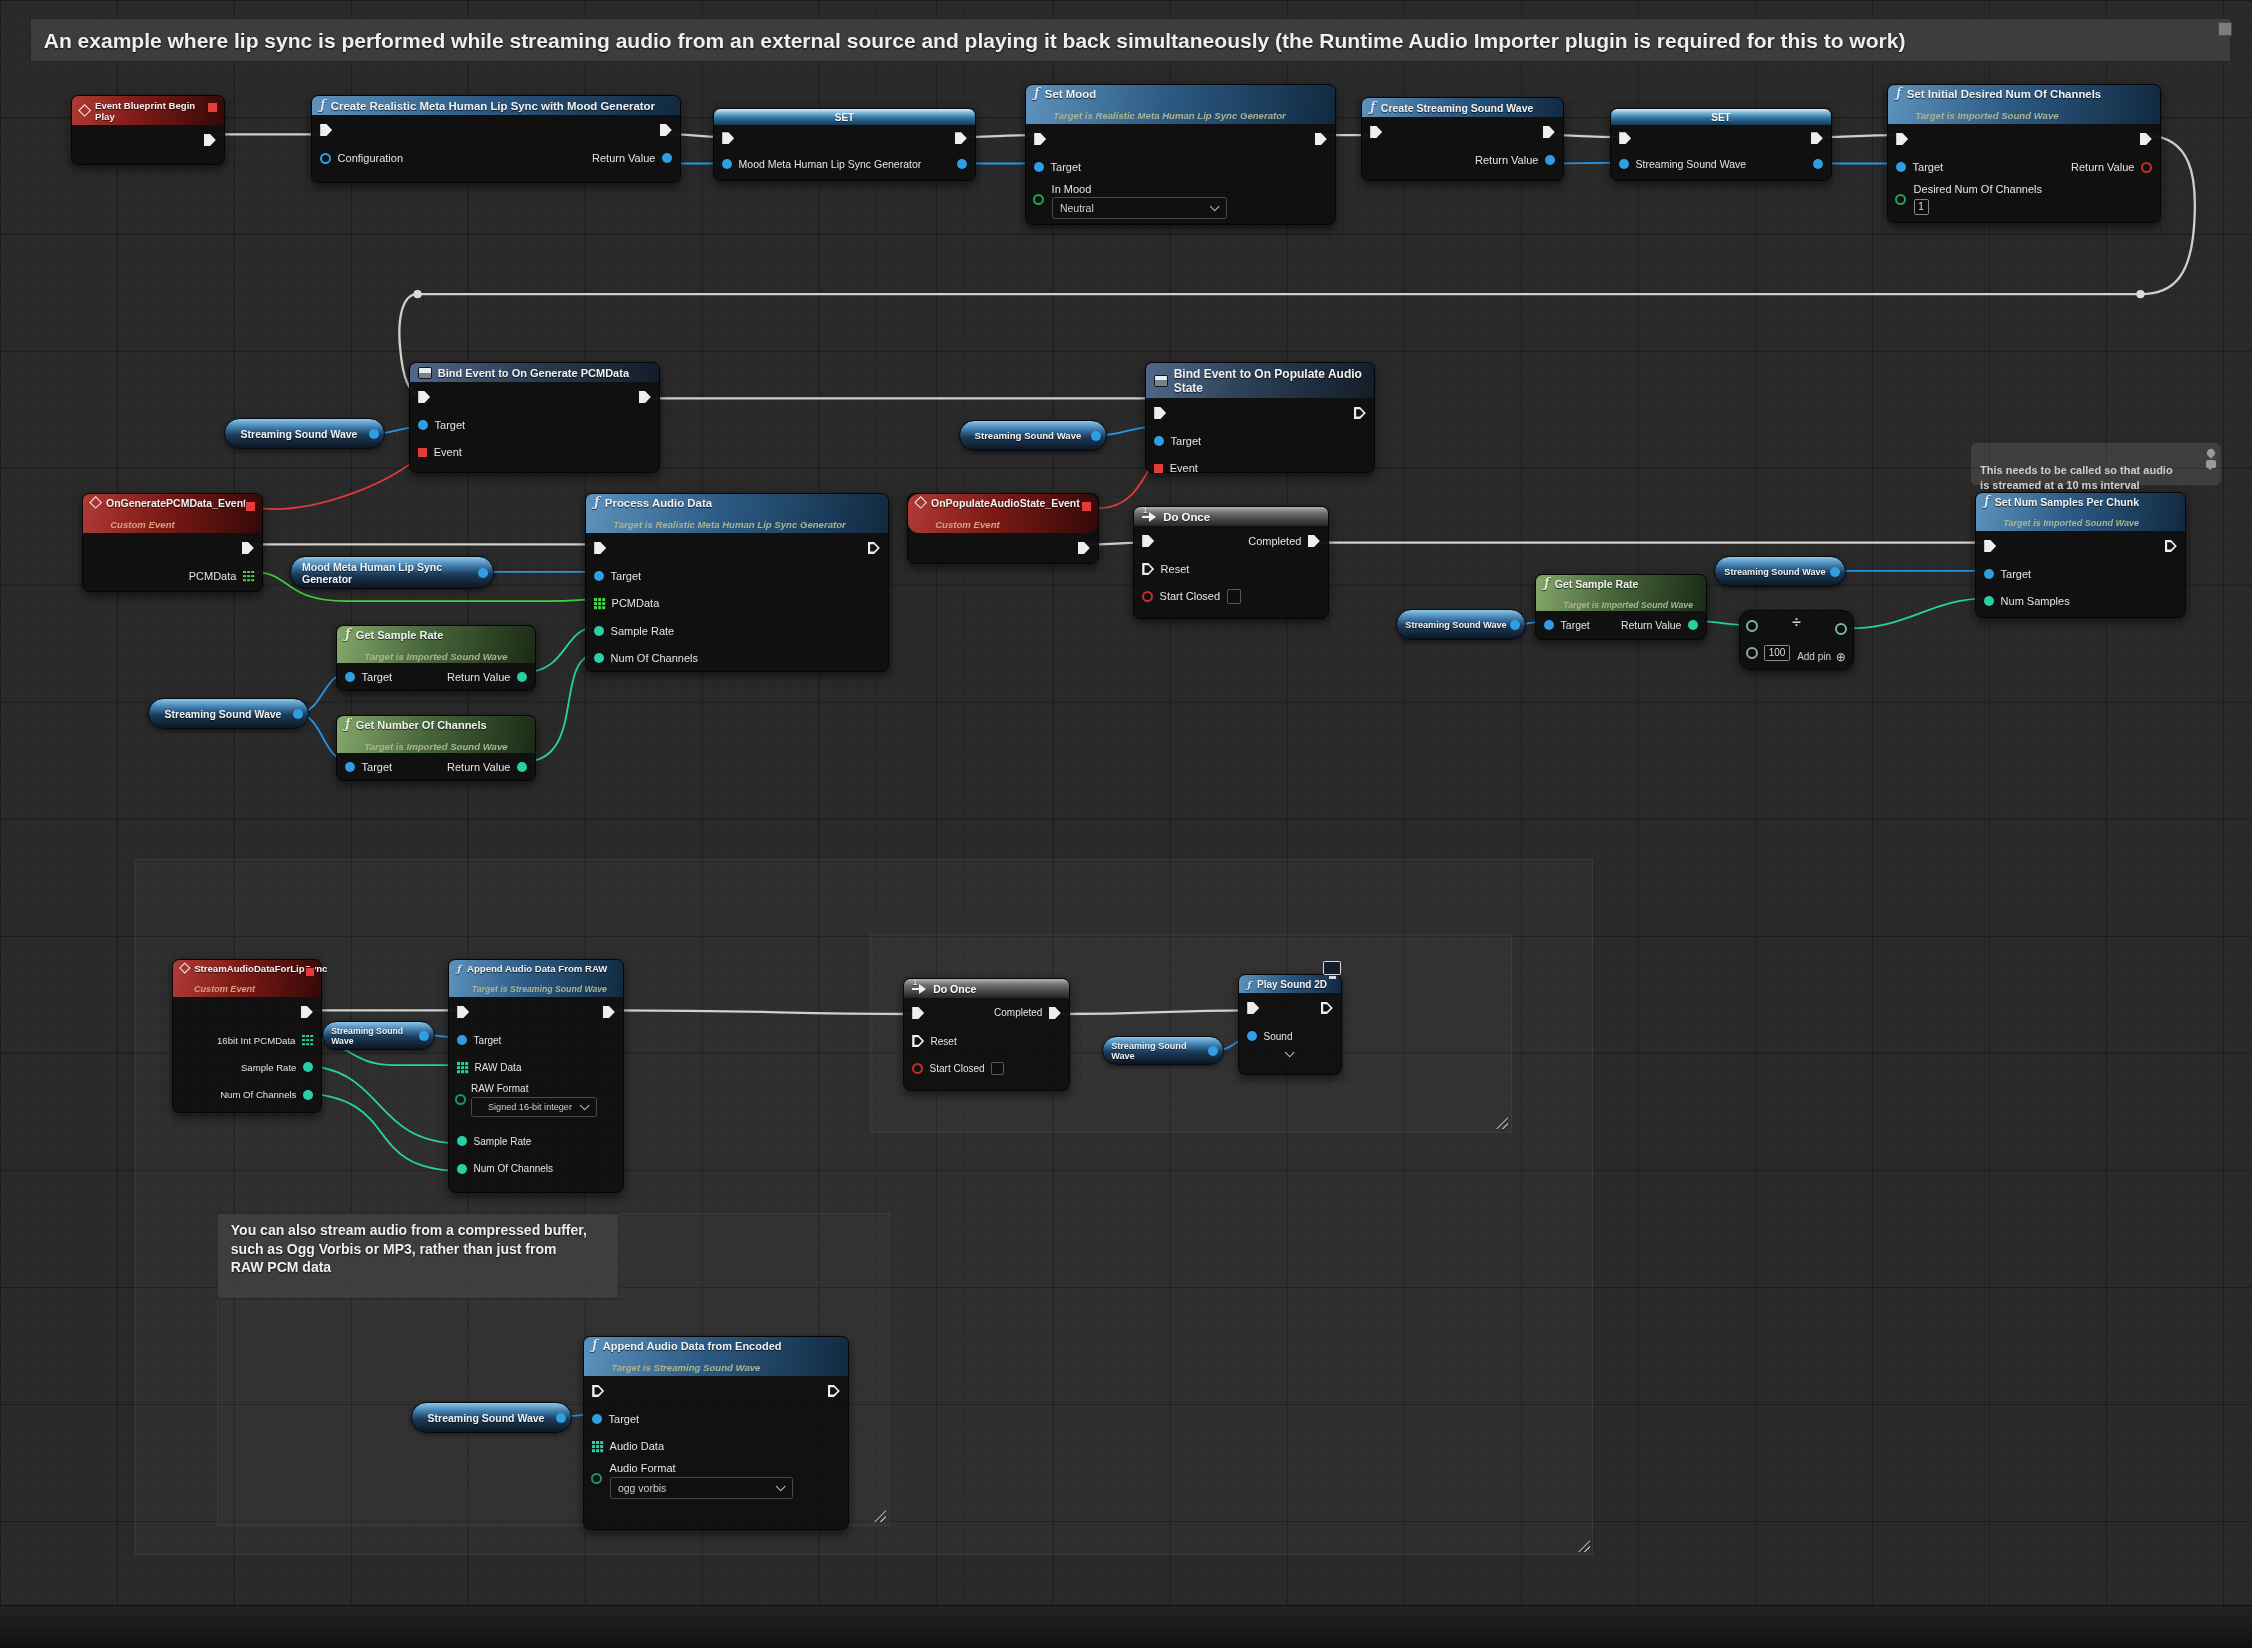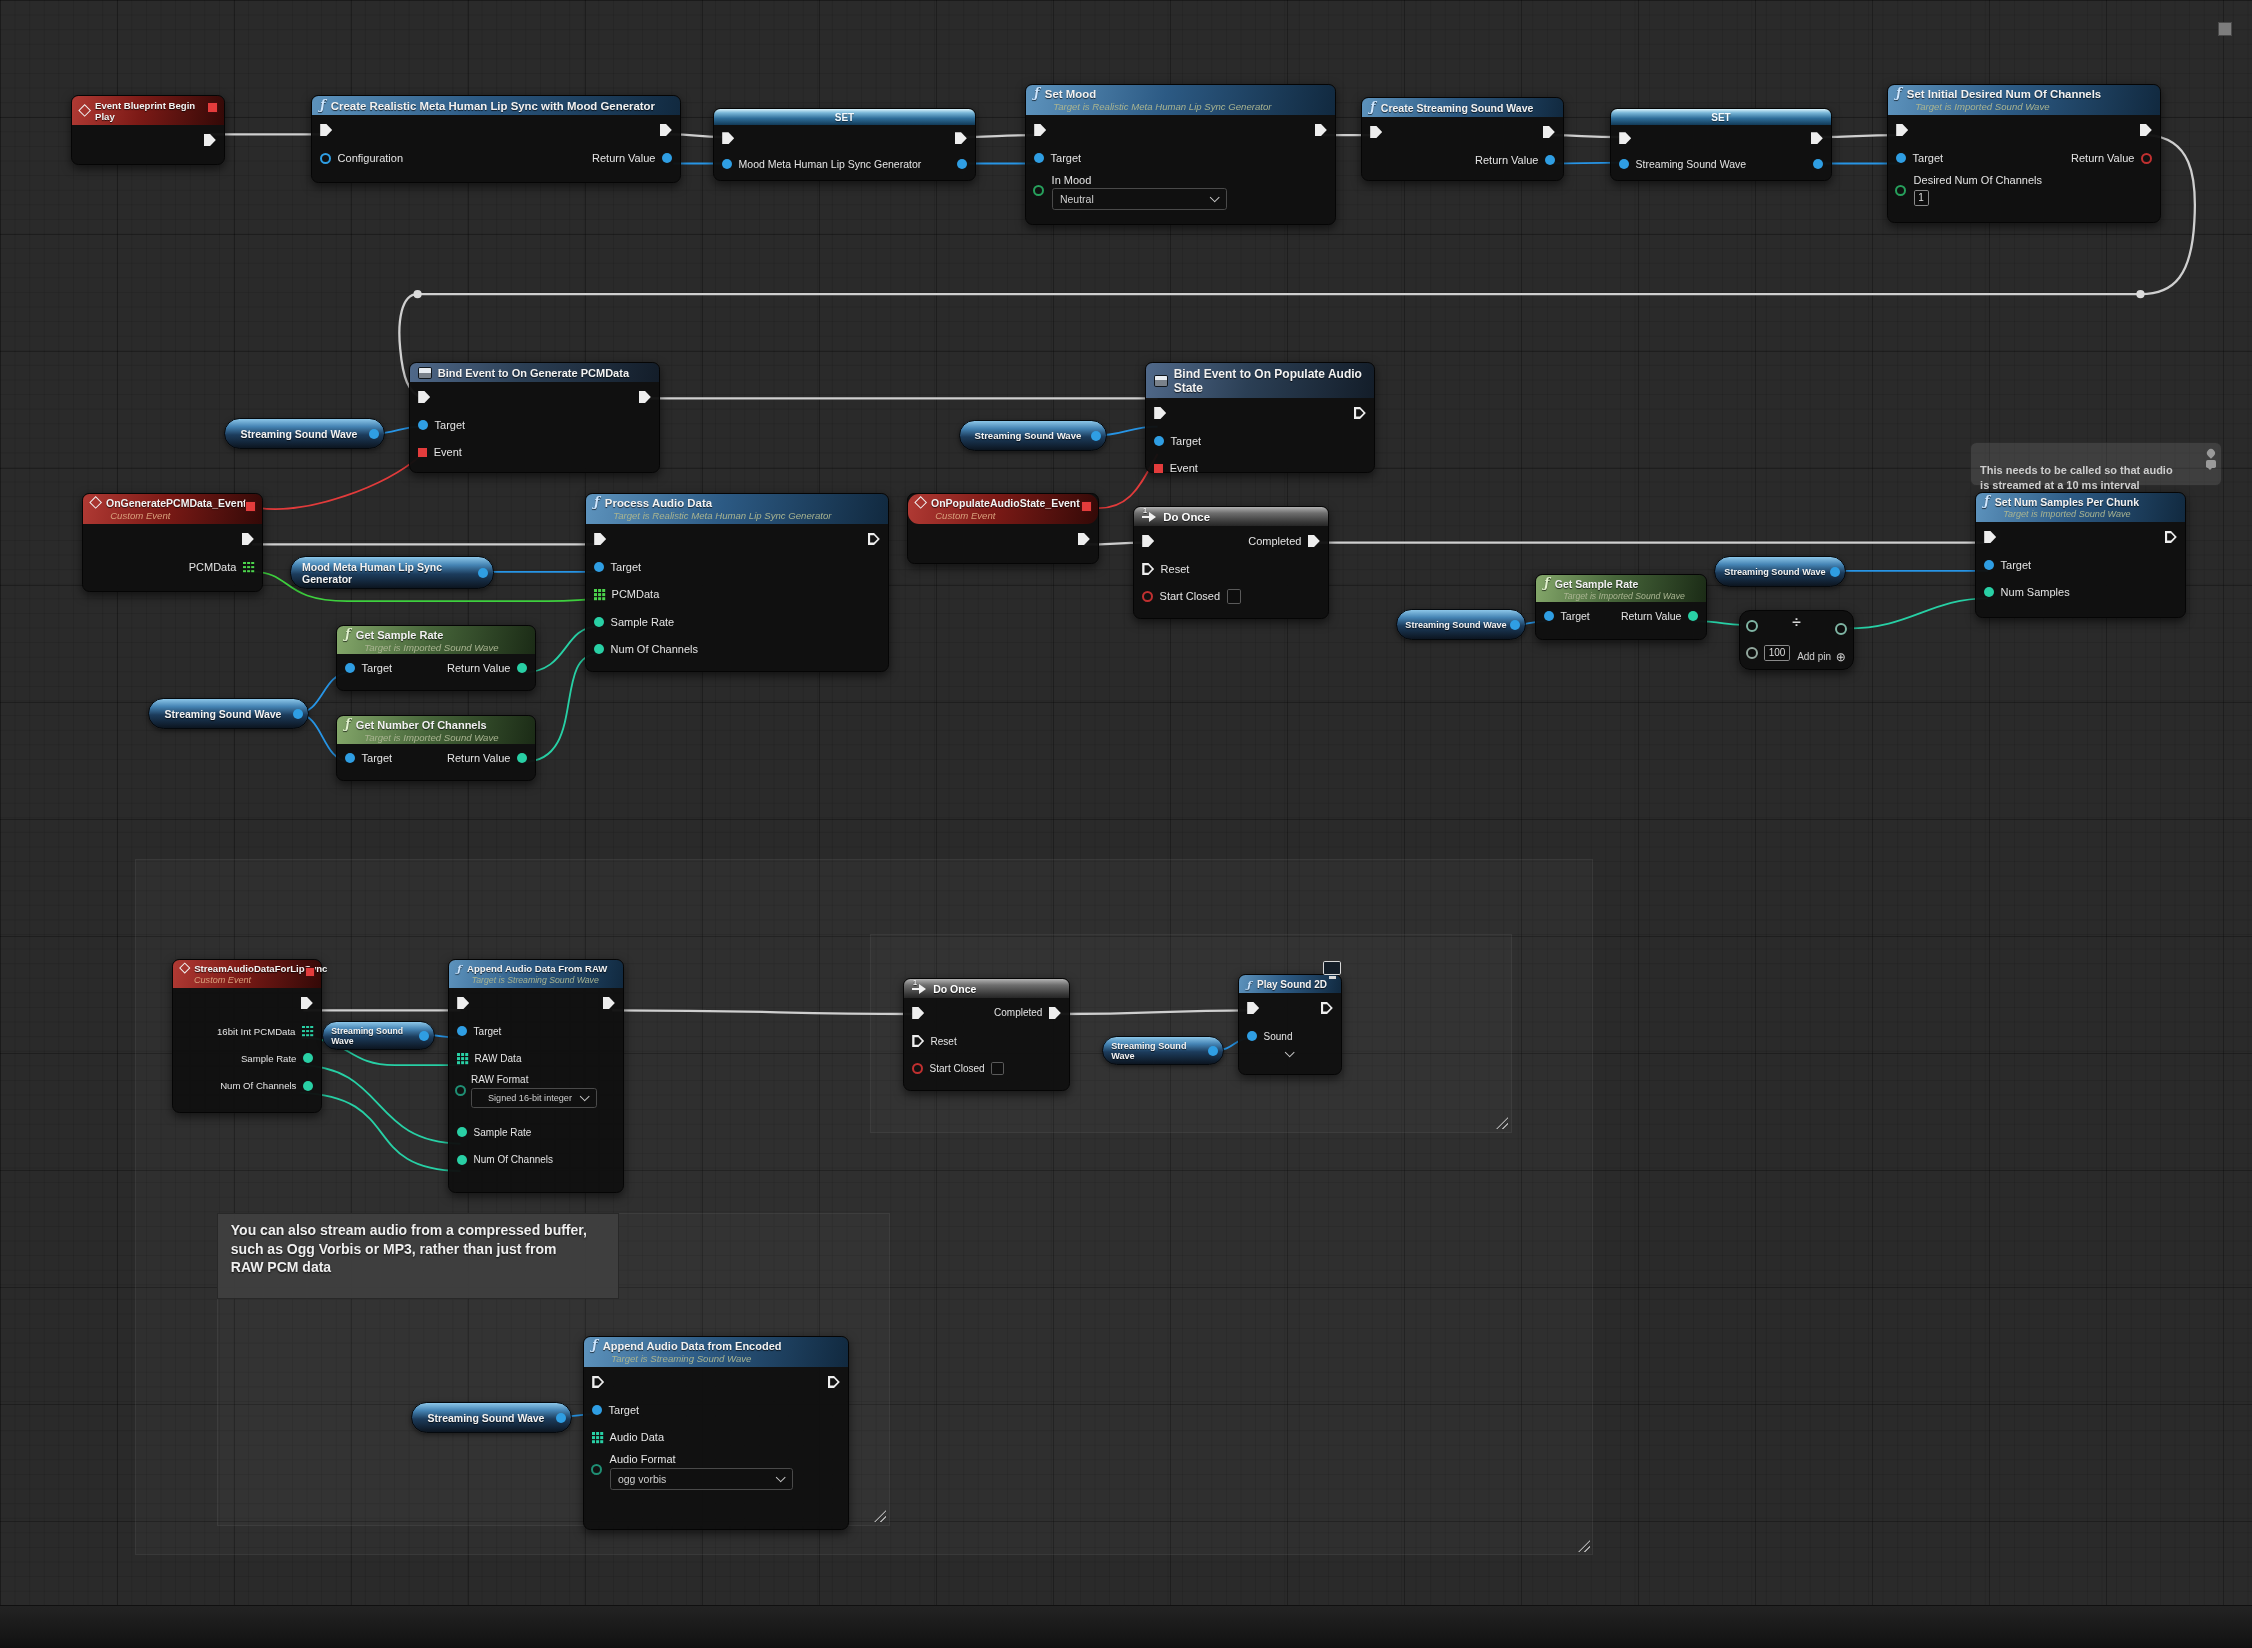--- a/index.html
+++ b/index.html
@@ -32,21 +32,21 @@
   .msgic::after{content:"";position:absolute;left:1.8px;bottom:-2.7px;border-left:2.7px solid transparent;
         border-right:2.7px solid transparent;border-top:2.7px solid #9a9a9a;}
   
   .node{position:absolute;z-index:3;background:rgba(16,16,16,.96);border:0.9px solid #050505;
         border-radius:7.3px;box-shadow:0 3.7px 9.1px rgba(0,0,0,.55);color:#e4e4e4;box-sizing:border-box;}
   .nh{border-radius:6.4px 6.4px 0 0;padding:3.7px 8.2px;display:flex;gap:5.5px;align-items:center;
       font-weight:bold;font-size:11.4px;color:#f2f2f2;text-shadow:0 0.9px 0.9px rgba(0,0,0,.7);position:relative;}
   .nh2{border-radius:6.4px 6.4px 0 0;padding:2.7px 8.2px 3.7px;position:relative;}
   .nh2 .tt{display:flex;gap:5.5px;align-items:center;font-weight:bold;font-size:11.4px;color:#f2f2f2;
       text-shadow:0 0.9px 0.9px rgba(0,0,0,.7);}
-  .nh2 .sub{font-style:italic;font-weight:normal;font-size:9.6px;color:#a9b491;margin-left:19px;margin-top:1px;}
+  .nh2 .sub{font-style:italic;font-weight:bold;font-size:9.6px;color:#a9b491;margin-left:19px;margin-top:10px;}
   .h-blue {background:linear-gradient(100deg,#5d93bd 0%,#2c5a84 45%,#11293f 100%);}
   .h-green{background:linear-gradient(100deg,#85a86b 0%,#47663a 45%,#1b2b16 100%);}
   .h-red  {background:linear-gradient(100deg,#b13a34 0%,#7c1a16 45%,#330907 100%);}
   .h-gray {background:linear-gradient(180deg,#b2b2b2 0%,#6e6e6e 32%,#3a3a3a 78%,#262626 100%);}
   .h-bind {background:linear-gradient(100deg,#50698a 0%,#2b3f55 45%,#131d29 100%);}
   .h-set  {height:16.4px;background:linear-gradient(180deg,#d8f2fb 0%,#79b7d8 24%,#2f6f9b 58%,#123浅 0%,#123a57 100%);
            background:linear-gradient(180deg,#d8f2fb 0%,#79b7d8 24%,#2f6f9b 58%,#123a57 100%);
            border-radius:6.4px 6.4px 0 0;display:flex;align-items:center;justify-content:center;
            font-size:10px;font-weight:bold;color:#f4fbff;text-shadow:0 0.9px 0.9px rgba(0,0,0,.5);}
   .fic{font-family:"DejaVu Serif",serif;font-style:italic;font-weight:bold;font-size:12px;color:#cfe7ff;line-height:9.1px;}
@@ -160,20 +160,21 @@
       <path d="M1852,680 C1886,680 1886,684 1906,684"></path>
       <path d="M2022,688 C2092,688 2112,655 2176,655"></path>
       <path d="M330,1136 C382,1136 380,1166 432,1166 L472,1166 C488,1166 490,1166 504,1166"></path>
       <path d="M328,1166 C424,1168 404,1250 504,1252"></path>
       <path d="M328,1196 C444,1201 392,1280 504,1282"></path>
     </g>
     <circle class="dot" cx="457" cy="322" r="4.5"></circle>
     <circle class="dot" cx="2343" cy="322" r="4.5"></circle>
   </svg>
 
+  <div class="cbar" style="left:30px;top:18.3px;width:2201px;height:44px;font-size:21px;white-space:nowrap;overflow:hidden;">An example where lip sync is performed while streaming audio from an external source and playing it back simultaneously (the Runtime Audio Importer plugin is required for this to work)</div>
   <div class="tinysq" style="left:2218px;top:22px;"></div>
 
   <div class="rz" style="left:1578px;top:1540px;"></div>
 
   <div class="rz" style="left:1496px;top:1117px;"></div>
 
   <div class="cbar" style="left:217px;top:1213px;width:402px;height:86px;font-size:14px;">You can also stream audio from a compressed buffer,
 such as Ogg Vorbis or MP3, rather than just from
 RAW PCM data</div>
   <div class="rz" style="left:874px;top:1510px;"></div>

